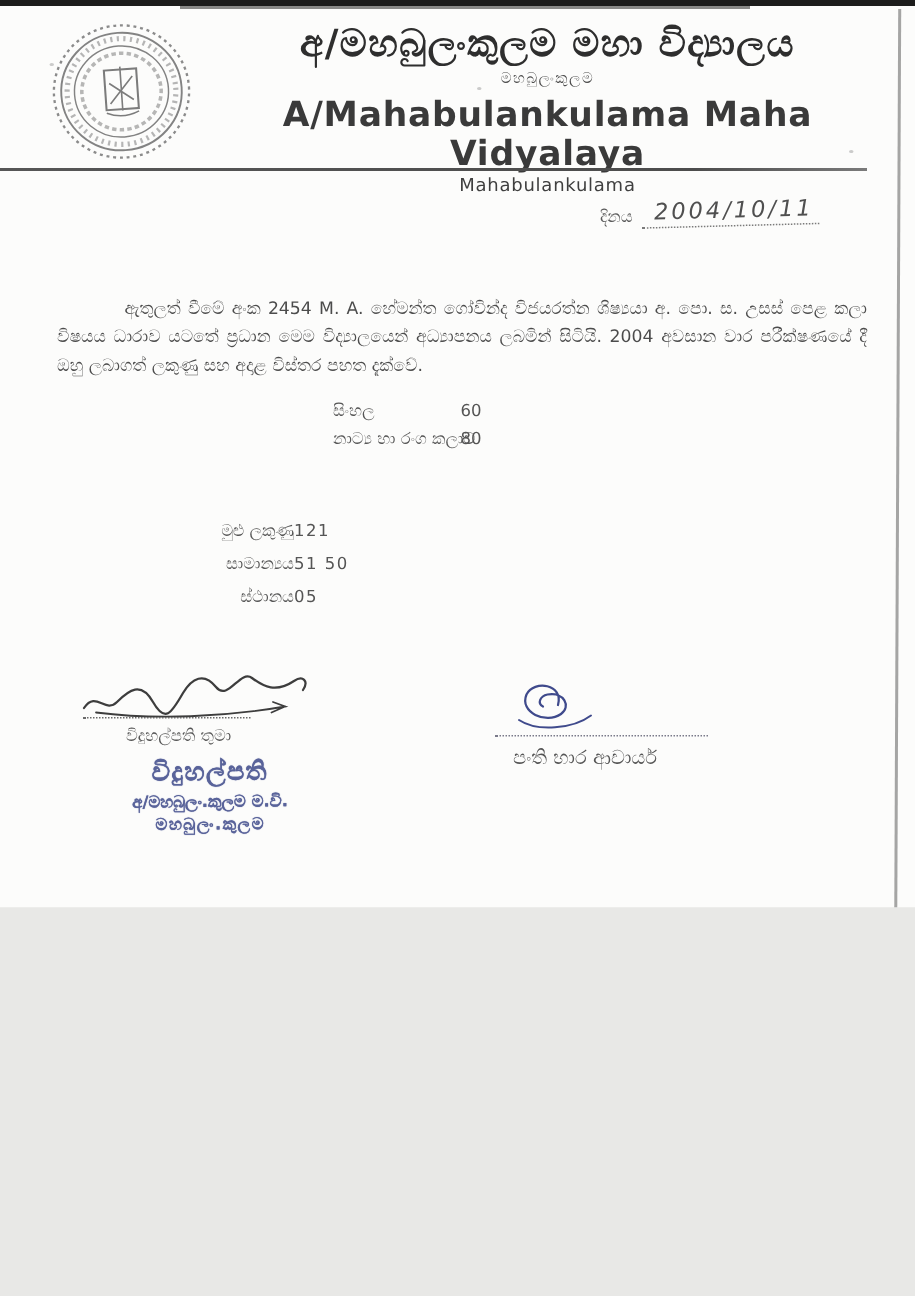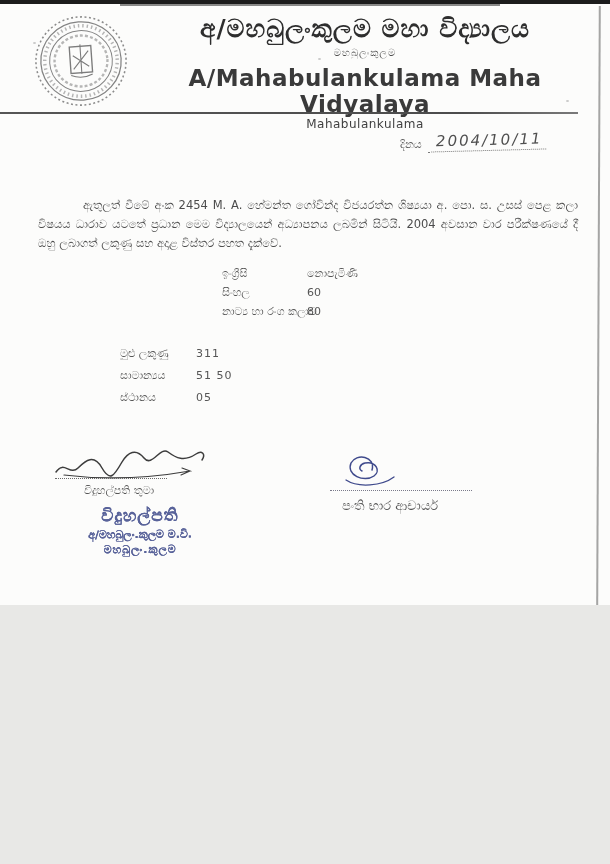--- a/index.html
+++ b/index.html
@@ -24,21 +24,21 @@
   .date-value{display:inline-block;min-width:118px;margin-left:6px;border-bottom:1.5px dotted #7a7a7a;font-size:15px;font-style:italic;color:#4f4f4f;letter-spacing:2px;transform:rotate(-1.5deg);padding:0 4px 1px 8px;}
   
   .body-par{position:absolute;left:38px;top:184px;width:540px;font-size:11.5px;line-height:19px;text-align:justify;text-indent:45px;color:#4c4c4c;}
   
   .marks{position:absolute;left:222px;top:264px;width:260px;font-size:11px;color:#555;}
   .mrow{display:flex;height:19px;align-items:center;}
   .msub{width:85px;flex:0 0 85px;white-space:nowrap;}
   .mval{margin-left:0;white-space:nowrap;}
   
   .summary{position:absolute;left:120px;top:342px;width:220px;font-size:11px;color:#555;}
-  .srow{display:flex;height:22px;align-items:center;}
+  .srow{display:flex;height:22px;align-items:center;text-align:right;}
   .slabel{width:76px;flex:0 0 76px;white-space:nowrap;}
   .sval{letter-spacing:1px;}
   
   .cert{position:absolute;left:64px;top:416px;width:500px;font-size:11px;color:#4f4f4f;}
   
   .sig-left-svg{position:absolute;left:50px;top:444px;width:160px;height:40px;}
   .sig-left-dots{position:absolute;left:55px;top:478px;width:112px;border-bottom:1.5px dotted #6a6a6a;}
   .sig-left-label{position:absolute;left:84px;top:484px;font-size:11px;color:#555;white-space:nowrap;}
   .stamp{position:absolute;left:50px;top:505px;width:180px;text-align:center;color:#59639a;text-shadow:0 0 .6px #59639a;transform:rotate(-.5deg);}
   .stamp-l1{font-size:17px;font-weight:bold;letter-spacing:1px;}
@@ -82,37 +82,33 @@
   <div class="header-rule"></div>
 
   <div class="date-row">
     <span class="date-label">දිනය</span><span class="date-value">2004/10/11</span>
   </div>
 
   <p class="body-par">ඇතුලත් වීමේ අංක 2454 M. A. හේමන්ත ගෝවින්ද විජයරත්න ශිෂ්‍යයා අ. පො. ස. උසස් පෙළ කලා විෂයය ධාරාව යටතේ ප්‍රධාන මෙම විද්‍යාලයෙන් අධ්‍යාපනය ලබමින් සිටියි. 2004 අවසාන වාර පරීක්ෂණයේ දී ඔහු ලබාගත් ලකුණු සහ අදාළ විස්තර පහත දැක්වේ.</p>
 
   <div class="marks">
     <div class="mrow">
-      <span class="msub">ඉංග්‍රීසි</span>
-      <span class="mval">නොපැමිණි</span>
-    </div>
-    <div class="mrow">
       <span class="msub">සිංහල</span>
       <span class="mval">60</span>
     </div>
     <div class="mrow">
       <span class="msub">නාට්‍ය හා රංග කලාව</span>
       <span class="mval">80</span>
     </div>
   </div>
 
   <div class="summary">
     <div class="srow">
       <span class="slabel">මුළු ලකුණු</span>
-      <span class="sval">311</span>
+      <span class="sval">121</span>
     </div>
     <div class="srow">
       <span class="slabel">සාමාන්‍යය</span>
       <span class="sval">51  50</span>
     </div>
     <div class="srow">
       <span class="slabel">ස්ථානය</span>
       <span class="sval">05</span>
     </div>
   </div>

